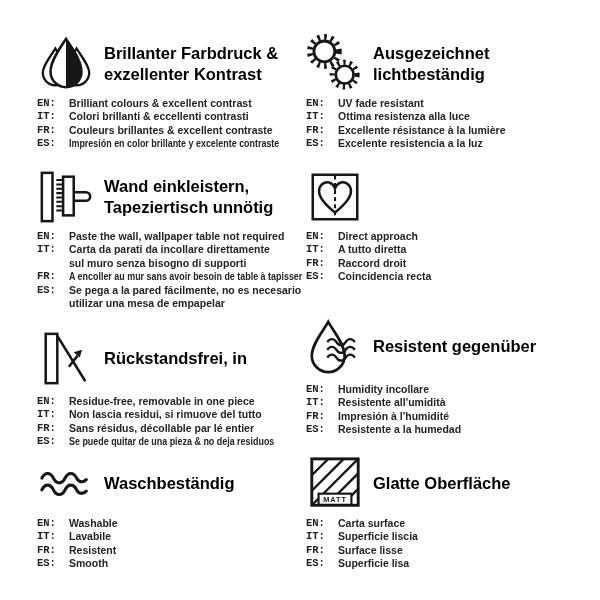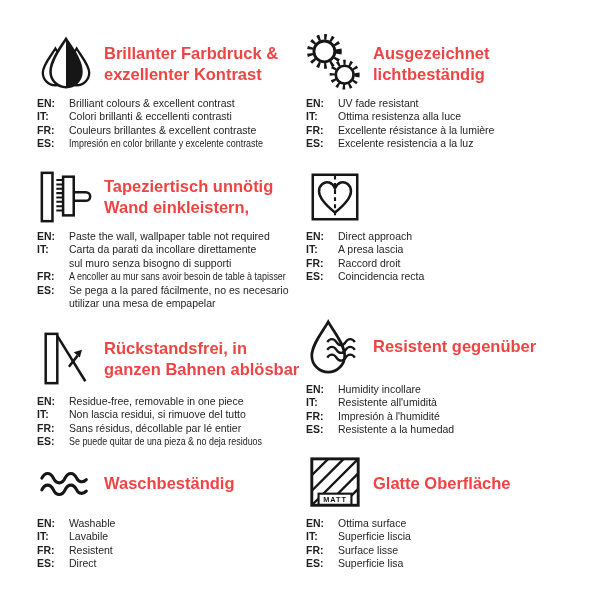--- a/index.html
+++ b/index.html
@@ -11,26 +11,26 @@
   }
   .sheet{position:absolute;inset:0;}
   .block{position:absolute;width:268px;}
   .pos-0{left:37px;top:33px;}  .pos-1{left:306px;top:33px;}
   .pos-2{left:37px;top:166px;} .pos-3{left:306px;top:166px;}
   .pos-4{left:37px;top:328px;} .pos-5{left:306px;top:316px;}
   .pos-6{left:37px;top:453px;} .pos-7{left:306px;top:453px;}
   .head{display:flex;align-items:center;height:62px;}
   .icon{flex:0 0 58px;width:58px;height:60px;display:flex;align-items:center;justify-content:center;}
   .icon svg{width:58px;height:60px;display:block;}
-  .title{margin:0 0 0 9px;font-size:16.5px;line-height:21.5px;font-weight:700;color:#ef4444;letter-spacing:0;white-space:nowrap;}
+  .title{margin:0 0 0 9px;font-size:16.5px;line-height:21.5px;font-weight:700;color:#000000;letter-spacing:0;white-space:nowrap;}
   .trans{margin-top:2px;border-collapse:collapse;}
   .pos-4 .trans,.pos-5 .trans{margin-top:5px;}
   .trans td{padding:0;vertical-align:top;font-size:10.5px;line-height:13.4px;white-space:pre;}
-  .trans td.lang{width:32px;min-width:32px;font-weight:700;color:#1f1f1f;}
-  .trans td.txt{font-weight:400;color:#242424;}
+  .trans td.lang{width:32px;min-width:32px;font-weight:700;color:#1f1f1f;font-family:Liberation Mono, monospace;}
+  .trans td.txt{font-weight:700;color:#242424;}
   .trans td.txt .narrow{display:inline-block;transform:scaleX(0.85);transform-origin:0 50%;}
 </style>
 </head>
 <body>
 
 <div class="sheet" id="sheet">
     <section class="block pos-0">
     <div class="head">
       <span class="icon">
           <svg viewBox="0 0 60 60">
@@ -115,22 +115,22 @@
           <svg viewBox="0 0 60 60">
             <g fill="none" stroke="#161616" stroke-width="2.6">
               <rect x="5" y="5" width="11" height="50"></rect>
               <rect x="27" y="9" width="11" height="40"></rect>
               <path d="M38,25 H50.5 A4.5,4.5 0 0 1 50.5,34 H38"></path>
             </g>
             <path d="M20,12.5 H27 M20,17 H27 M20,21.5 H27 M20,26 H27 M20,30.5 H27 M20,35 H27 M20,39.5 H27 M20,44 H27" stroke="#161616" stroke-width="2.1" fill="none"></path>
           </svg>
         </span>
       <h2 class="title">
+          <div>Wand einkleistern,</div>
           <div>Tapeziertisch unnötig</div>
-          <div>Wand einkleistern,</div>
         </h2>
     </div>
     <table class="trans">
         <tbody>
           <tr>
             <td class="lang">EN:</td>
             <td class="txt"><span>Paste the wall, wallpaper table not required</span></td>
           </tr>
           <tr>
             <td class="lang">IT:</td>
@@ -160,21 +160,21 @@
         </span>
     </div>
     <table class="trans">
         <tbody>
           <tr>
             <td class="lang">EN:</td>
             <td class="txt"><span>Direct approach</span></td>
           </tr>
           <tr>
             <td class="lang">IT:</td>
-            <td class="txt"><span>A presa lascia</span></td>
+            <td class="txt"><span>A tutto diretta</span></td>
           </tr>
           <tr>
             <td class="lang">FR:</td>
             <td class="txt"><span>Raccord droit</span></td>
           </tr>
           <tr>
             <td class="lang">ES:</td>
             <td class="txt"><span>Coincidencia recta</span></td>
           </tr>
         </tbody>
@@ -187,21 +187,20 @@
             <g fill="none" stroke="#161616" stroke-width="2.6">
               <rect x="9" y="4" width="12" height="51"></rect>
               <path d="M21,6 L50,53"></path>
               <path d="M33,38 L42,26.5"></path>
             </g>
             <path d="M46.5,20.5 L38,23 L44.3,28.4 Z" fill="#161616"></path>
           </svg>
         </span>
       <h2 class="title">
           <div>Rückstandsfrei, in</div>
-          <div>ganzen Bahnen ablösbar</div>
         </h2>
     </div>
     <table class="trans">
         <tbody>
           <tr>
             <td class="lang">EN:</td>
             <td class="txt"><span>Residue-free, removable in one piece</span></td>
           </tr>
           <tr>
             <td class="lang">IT:</td>
@@ -278,21 +277,21 @@
           <tr>
             <td class="lang">IT:</td>
             <td class="txt"><span>Lavabile</span></td>
           </tr>
           <tr>
             <td class="lang">FR:</td>
             <td class="txt"><span>Resistent</span></td>
           </tr>
           <tr>
             <td class="lang">ES:</td>
-            <td class="txt"><span>Direct</span></td>
+            <td class="txt"><span>Smooth</span></td>
           </tr>
         </tbody>
       </table>
   </section>
     <section class="block pos-7">
     <div class="head">
       <span class="icon">
           <svg viewBox="0 0 60 60">
             <rect x="6" y="4" width="48" height="48" fill="none" stroke="#161616" stroke-width="3"></rect>
             <path d="M6,21 L23,4 M6,37 L39,4 M6,52 L54,4 M21,52 L54,19 M37,52 L54,35" stroke="#161616" stroke-width="2.4" fill="none"></path>
@@ -301,21 +300,21 @@
           </svg>
         </span>
       <h2 class="title">
           <div>Glatte Oberfläche</div>
         </h2>
     </div>
     <table class="trans">
         <tbody>
           <tr>
             <td class="lang">EN:</td>
-            <td class="txt"><span>Ottima surface</span></td>
+            <td class="txt"><span>Carta surface</span></td>
           </tr>
           <tr>
             <td class="lang">IT:</td>
             <td class="txt"><span>Superficie liscia</span></td>
           </tr>
           <tr>
             <td class="lang">FR:</td>
             <td class="txt"><span>Surface lisse</span></td>
           </tr>
           <tr>

